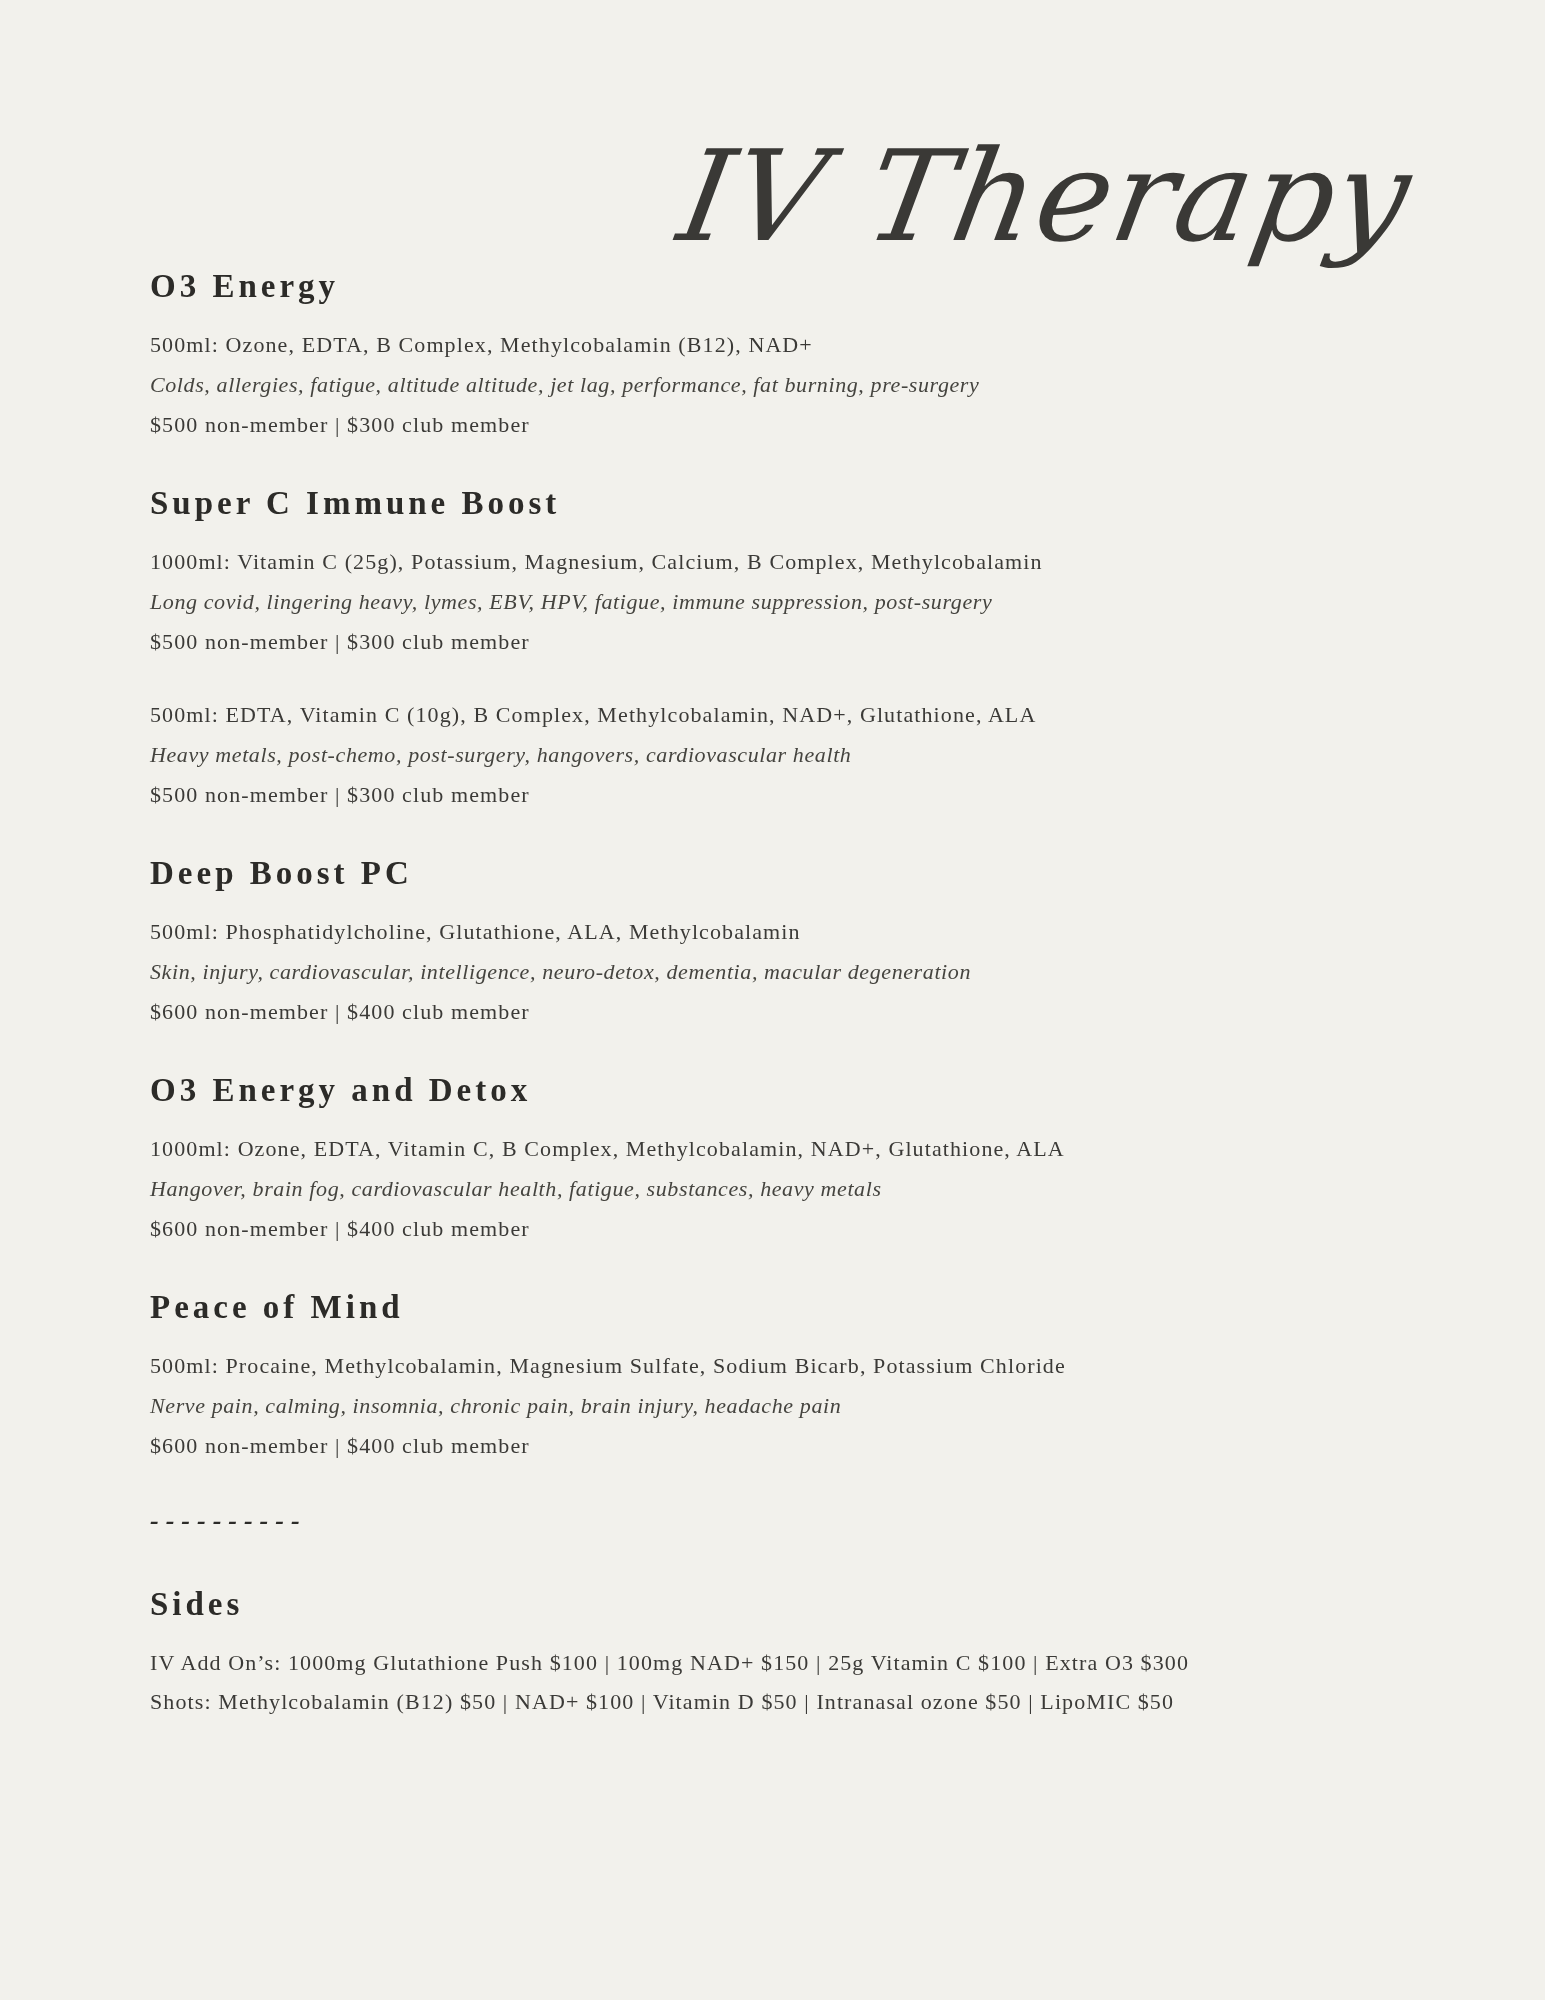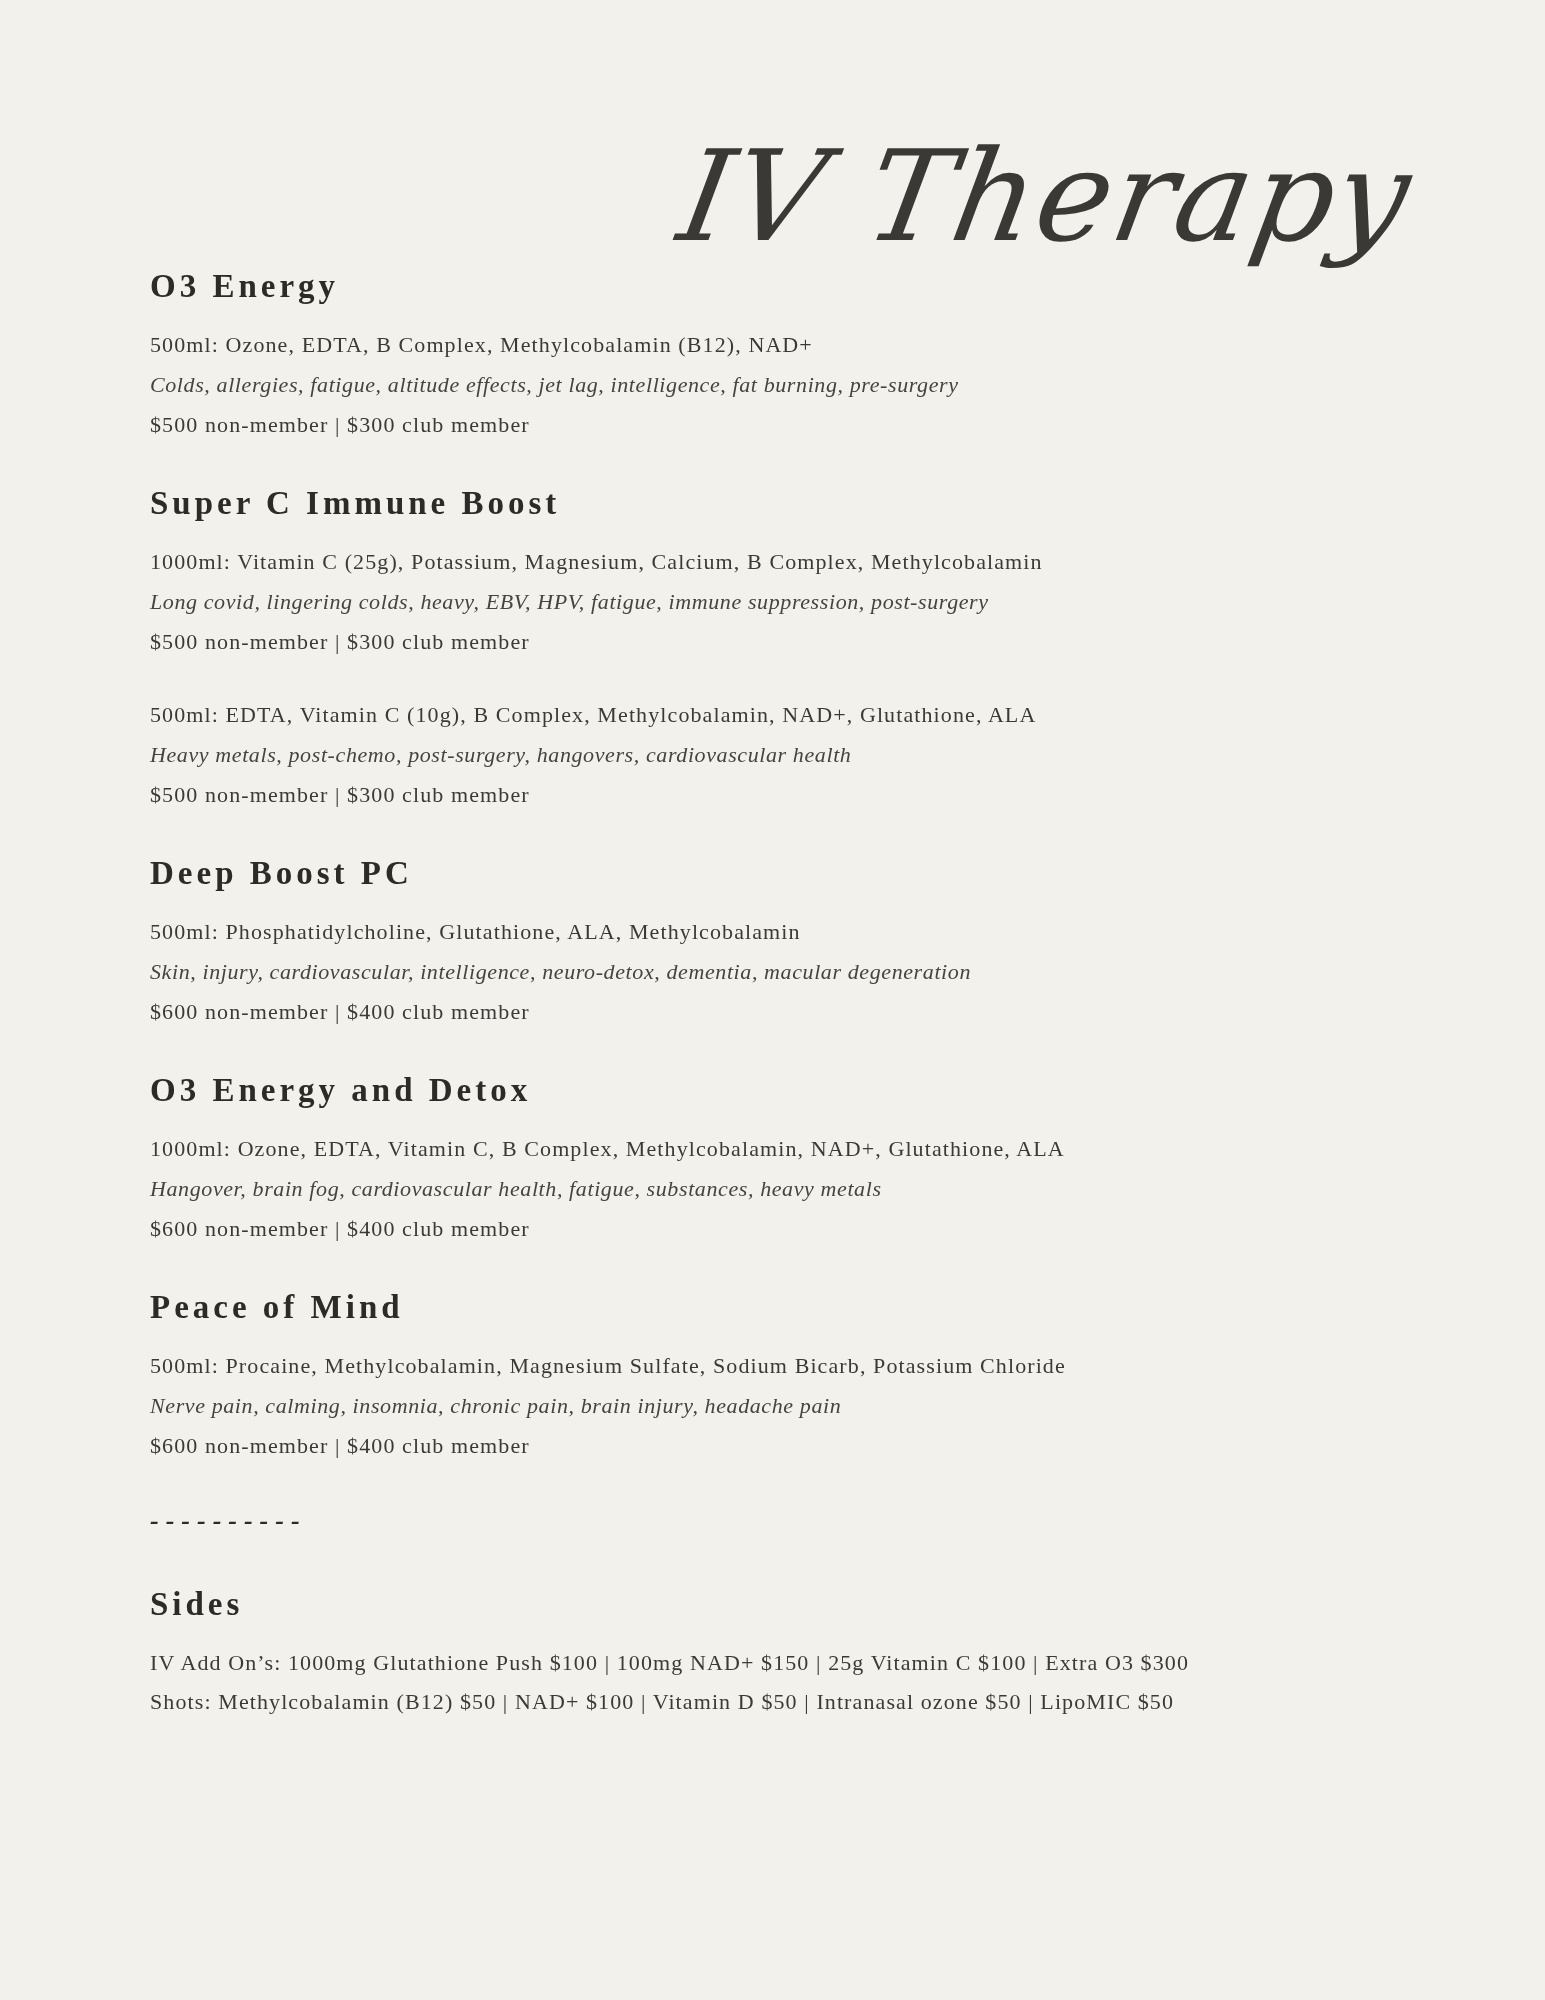--- a/index.html
+++ b/index.html
@@ -62,28 +62,28 @@
   <svg width="800" height="280" viewBox="0 0 800 280">
     <text x="18" y="190" font-family="DejaVu Serif, serif" font-style="italic" font-size="126" letter-spacing="2" fill="#3a3936" transform="skewX(-10)">IV Therapy</text>
   </svg>
 </div>
 
 <main class="content">
   <div id="sections-container">
   <section class="menu-section">
     <h2 class="section-heading">O3 Energy</h2>
     <p class="menu-line">500ml: Ozone, EDTA, B Complex, Methylcobalamin (B12), NAD+</p>
-    <p class="menu-line uses">Colds, allergies, fatigue, altitude effects, jet lag, intelligence, fat burning, pre-surgery</p>
+    <p class="menu-line uses">Colds, allergies, fatigue, altitude altitude, jet lag, performance, fat burning, pre-surgery</p>
     <p class="menu-line price">$500 non-member | $300 club member</p>
   </section>
 
   <section class="menu-section">
     <h2 class="section-heading">Super C Immune Boost</h2>
     <p class="menu-line">1000ml: Vitamin C (25g), Potassium, Magnesium, Calcium, B Complex, Methylcobalamin</p>
-    <p class="menu-line uses">Long covid, lingering colds, heavy, EBV, HPV, fatigue, immune suppression, post-surgery</p>
+    <p class="menu-line uses">Long covid, lingering heavy, lymes, EBV, HPV, fatigue, immune suppression, post-surgery</p>
     <p class="menu-line price">$500 non-member | $300 club member</p>
   </section>
 
   <section class="menu-section">
     <p class="menu-line">500ml: EDTA, Vitamin C (10g), B Complex, Methylcobalamin, NAD+, Glutathione, ALA</p>
     <p class="menu-line uses">Heavy metals, post-chemo, post-surgery, hangovers, cardiovascular health</p>
     <p class="menu-line price">$500 non-member | $300 club member</p>
   </section>
 
   <section class="menu-section">

